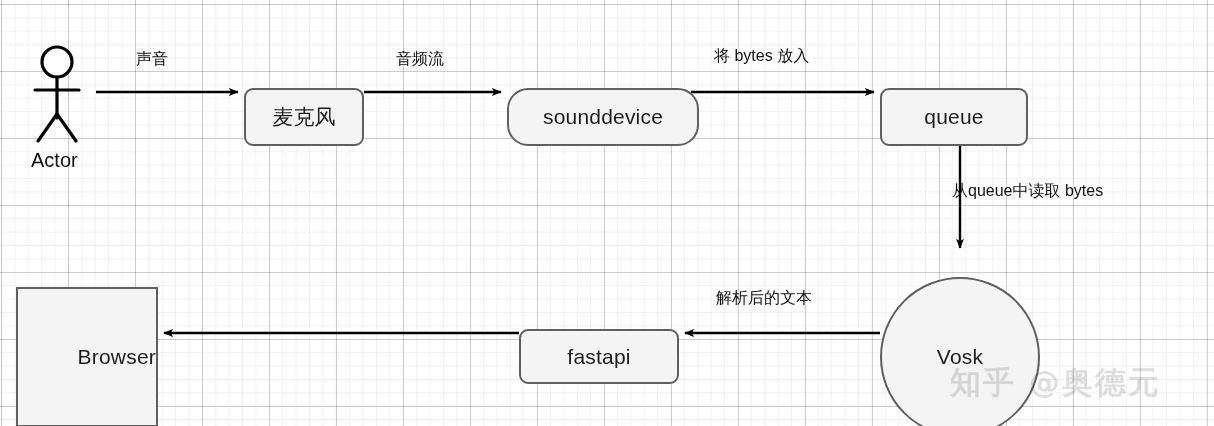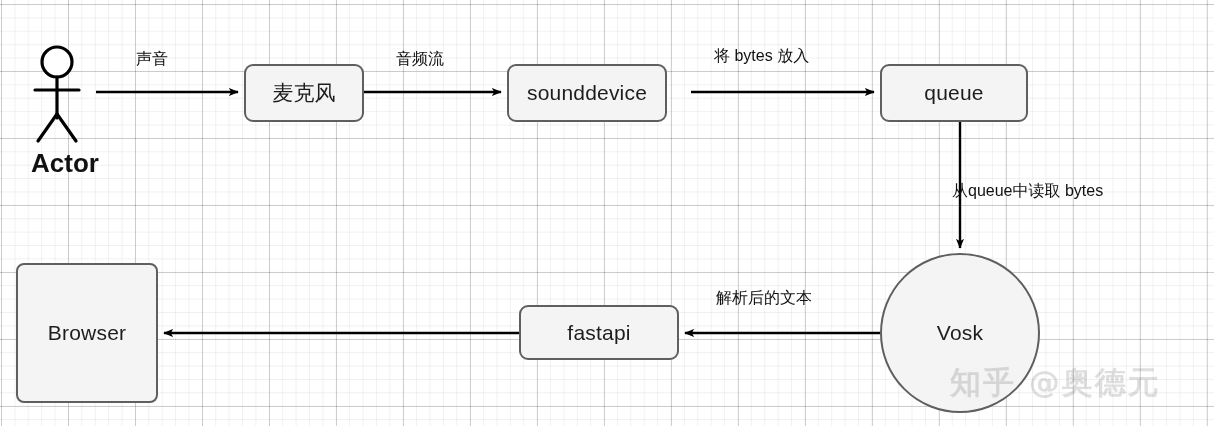--- a/index.html
+++ b/index.html
@@ -37,41 +37,41 @@
     display: flex;
     align-items: center;
     justify-content: center;
     box-sizing: border-box;
     background: #f4f4f4;
     border: 2px solid #5f5f5f;
     color: #1d1d1d;
     font-size: 21px;
     letter-spacing: 0.2px;
     white-space: nowrap;
+    margin-top: 24px;
   }
   .node.rounded { border-radius: 9px; }
-  .node.square { border-radius: 8px; }
+  .node.square { border-radius: 0; justify-content: flex-end; }
   .node.circle {
     border-radius: 50%;
     border-width: 2px;
   }
   .edge-label {
     position: absolute;
     color: #111111;
     font-size: 16px;
     white-space: nowrap;
     line-height: 1;
   }
   .actor-label {
     position: absolute;
     color: #111111;
-    font-size: 26px;
+    font-size: 20px;
     white-space: nowrap;
     line-height: 1;
-    font-weight: bold;
   }
   .watermark {
     position: absolute;
     color: rgba(150,150,150,0.30);
     font-size: 31px;
     font-weight: 700;
     white-space: nowrap;
     letter-spacing: 2px;
     font-family: "DejaVu Sans", "Liberation Sans", sans-serif;
     mix-blend-mode: multiply;
@@ -121,21 +121,21 @@
       <line x1="519" y1="333" x2="164" y2="333" stroke="#000000" stroke-width="2.4" marker-end="url(#arrowhead)"></line>
     </g>
   </svg>
 
   <div class="actor-label" style="left:31px; top:150px;">Actor</div>
 
   <div class="node rounded" style="left:244px; top:64px; width:120px; height:58px;">
     <span>麦克风</span>
   </div>
 
-  <div class="node rounded" style="left:507px; top:64px; width:160px; height:58px;">
+  <div class="node rounded" style="left:507px; top:64px; width:192px; height:58px;border-radius:21px;">
     <span>sounddevice</span>
   </div>
 
   <div class="node rounded" style="left:880px; top:64px; width:148px; height:58px;">
     <span>queue</span>
   </div>
 
   <div class="node rounded" style="left:519px; top:305px; width:160px; height:55px;">
     <span>fastapi</span>
   </div>

